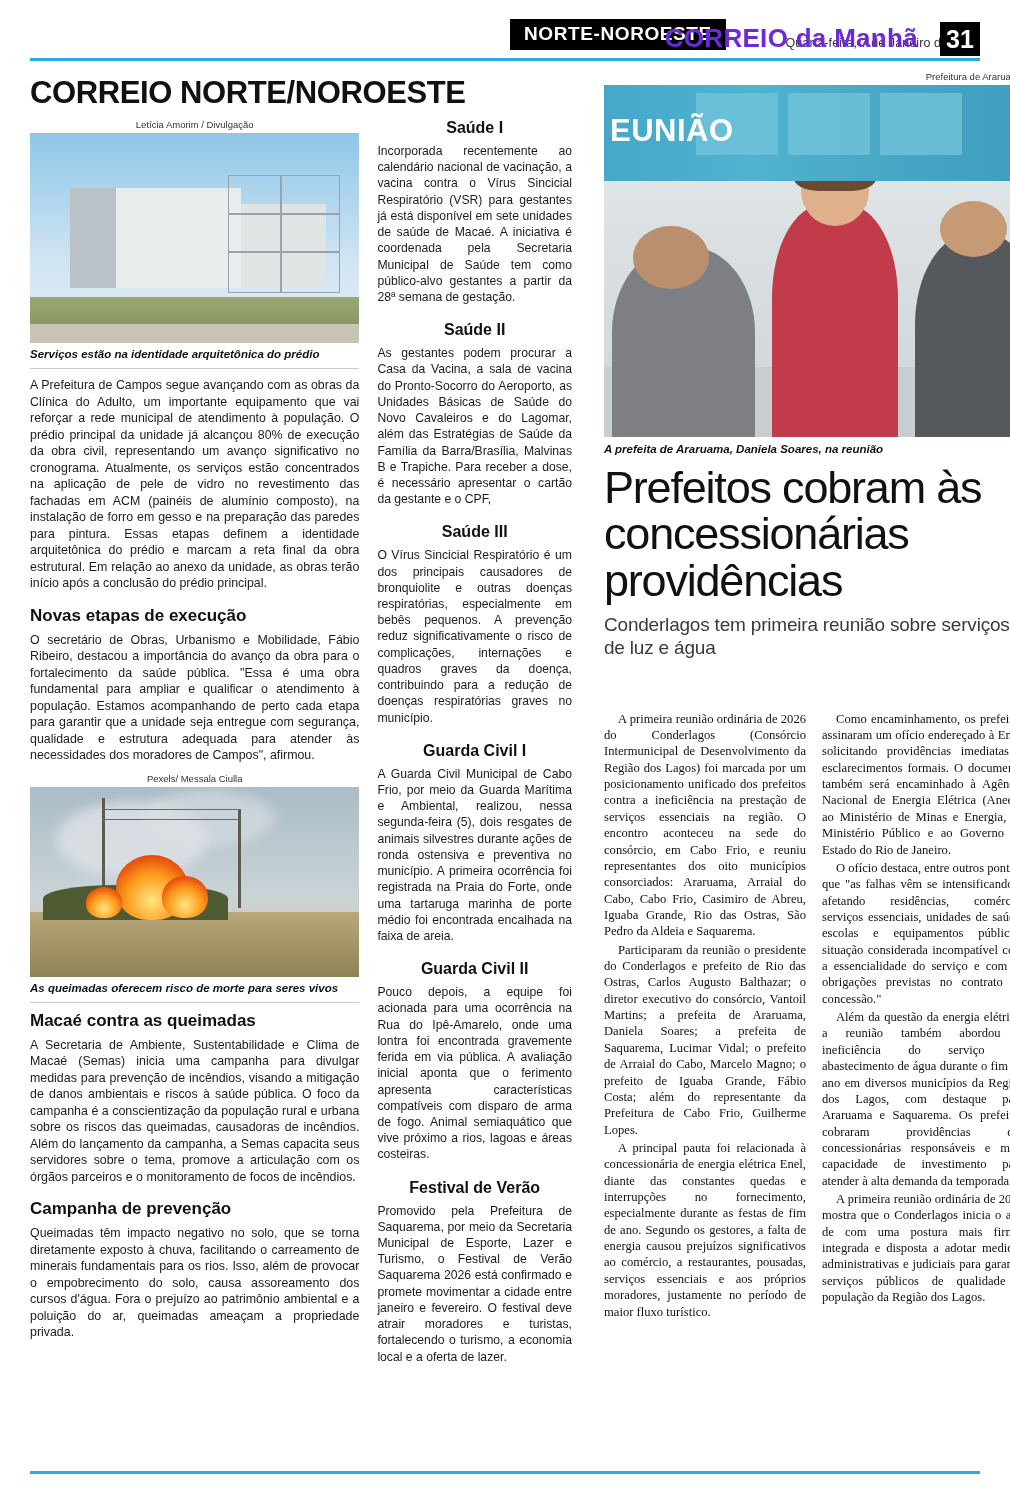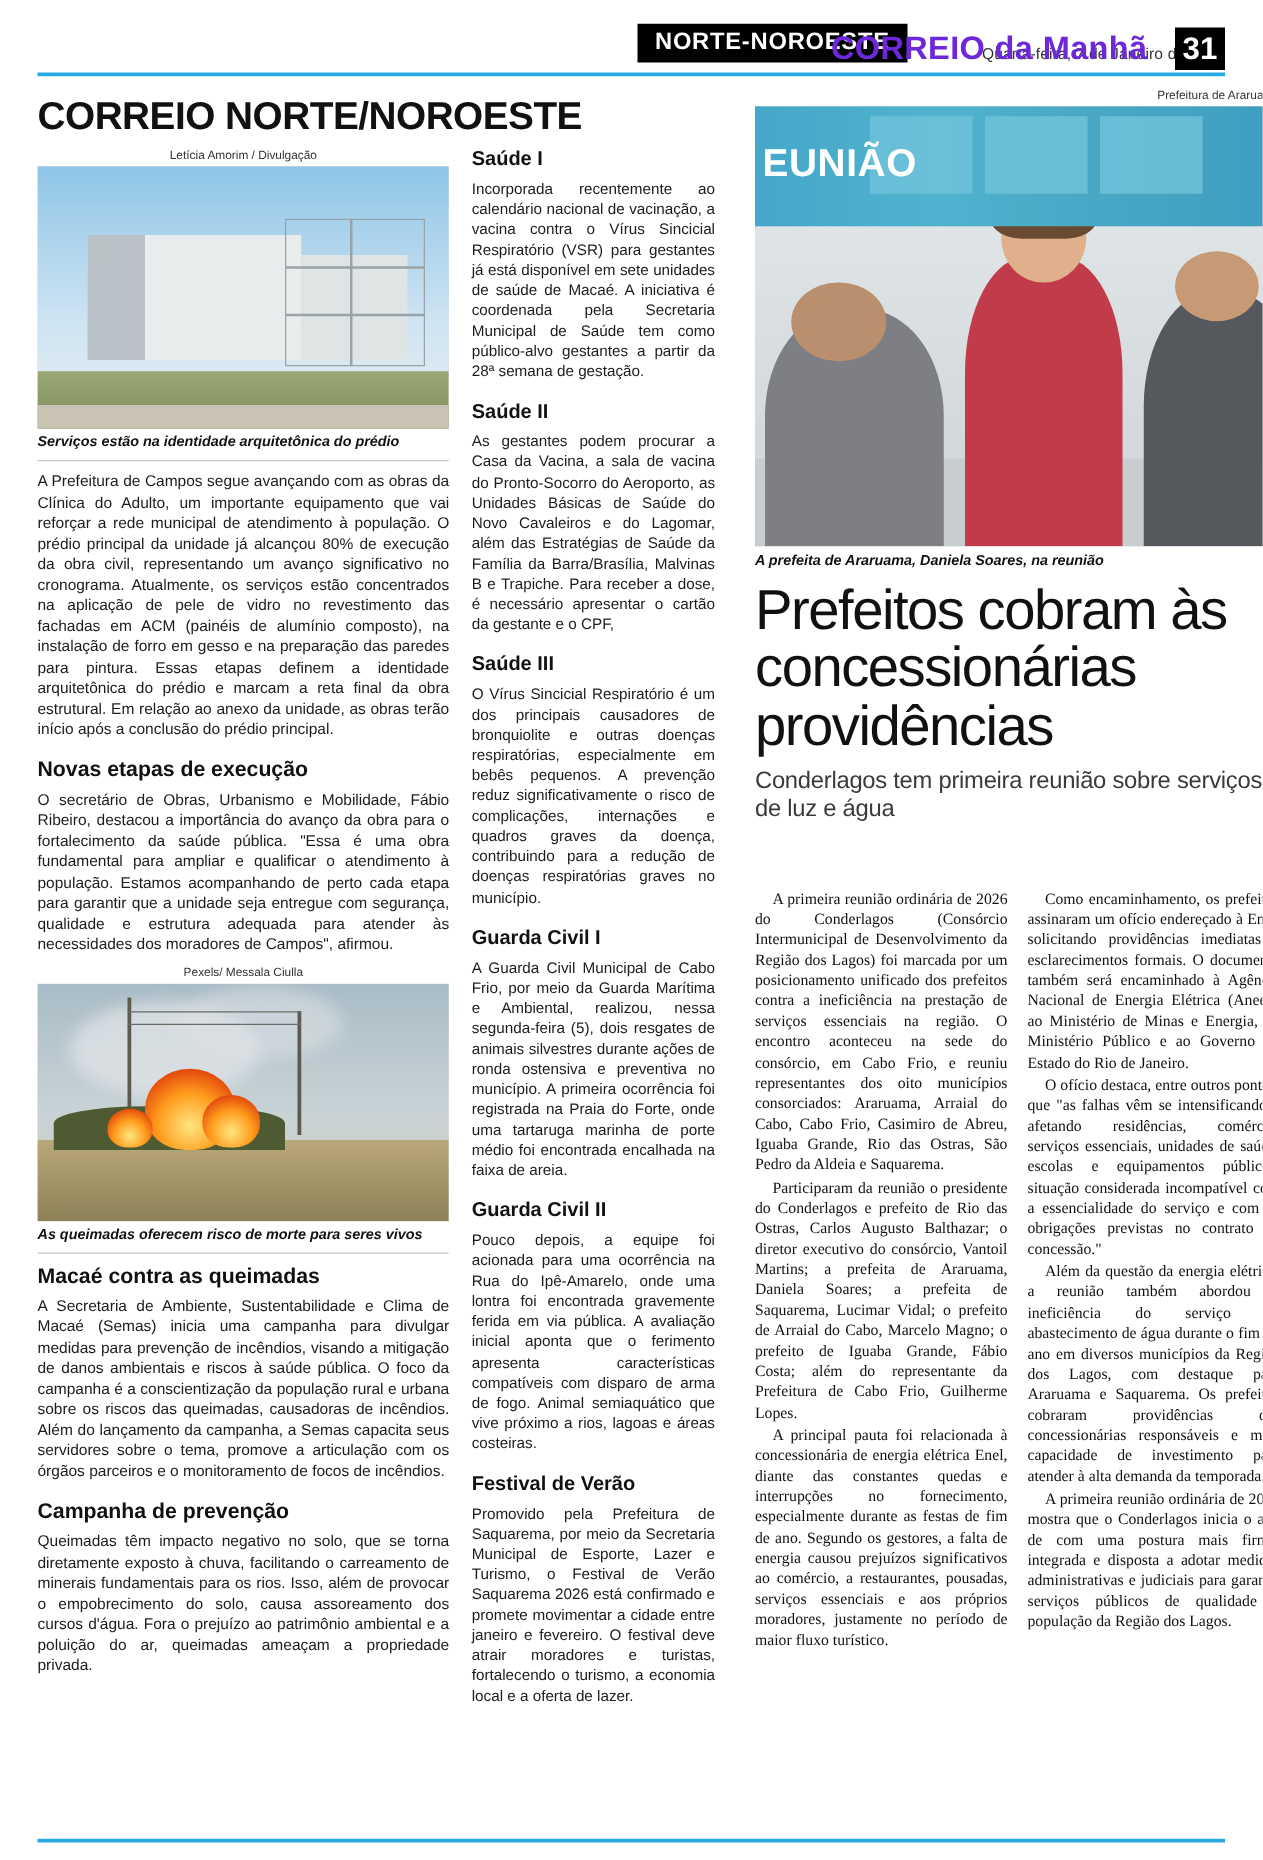--- a/index.html
+++ b/index.html
@@ -58,21 +58,21 @@
   h2.headline {
     font-size:22.5px; line-height:1.14; font-weight:bold; margin:6px 0 10px 0; color:#111;
     letter-spacing:-.2px;
   }
   h3.sub {
     font-size:17px; font-weight:bold; margin:14px 0 6px 0; color:#111;
   }
   p.body {
     font-size:12.4px; line-height:1.33; margin:0 0 9px 0; text-align:justify; color:#1c1c1c;
   }
-  .col-b h3.sub { font-size:16px; margin:0 0 6px 0; }
+  .col-b h3.sub { font-size:16px; margin:0 0 6px 0;text-align:center; }
   .col-b h3.sub.spaced { margin-top:16px; }
   .col-b p.body { font-size:12.2px; line-height:1.33; }
 
   
   .r-credit { font-size:9.5px; color:#333; text-align:right; margin:0 0 3px 0; }
   .r-photo { width:100%; height:352px; position:relative; overflow:hidden; background:#b9c6cd; }
   .r-caption { font-size:11.5px; font-style:italic; font-weight:bold; color:#111; margin:6px 0 0 0; }
   .r-headline {
     font-size:45px; line-height:1.03; font-weight:normal; color:#111;
     margin:10px 0 10px 0; letter-spacing:-1.2px;

